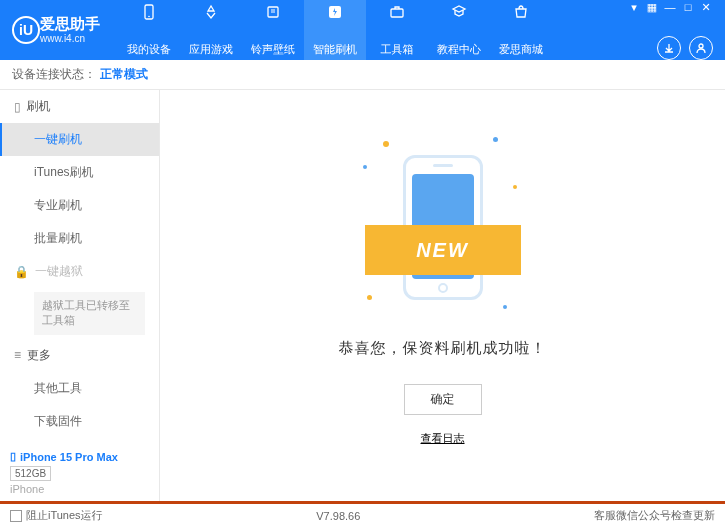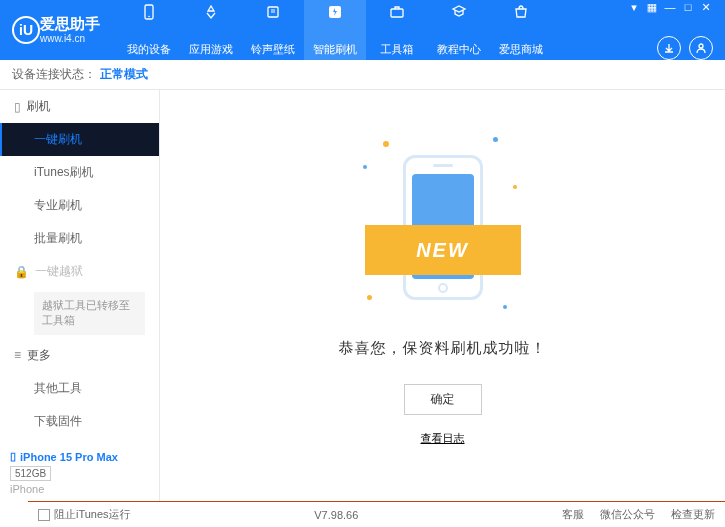--- a/index.html
+++ b/index.html
@@ -22,21 +22,21 @@
 
 .status-bar { height: 30px; border-bottom: 1px solid #e8e8e8; display: flex; align-items: center; padding: 0 12px; font-size: 12px; color: #666; }
 .status-mode { color: #1a7efb; font-weight: bold; margin-left: 4px; }
 
 .body { display: flex; height: 411px; }
 .sidebar { width: 160px; border-right: 1px solid #e8e8e8; display: flex; flex-direction: column; font-size: 12px; }
 .side-scroll { flex: 1; overflow: hidden; }
 .side-group { padding: 8px 14px; color: #555; display: flex; align-items: center; gap: 6px; cursor: pointer; }
 .side-glyph { font-size: 12px; color: #888; }
 .side-item { padding: 8px 14px 8px 34px; color: #666; cursor: pointer; }
-.side-item.active { background: #0f172a; color: #1a7efb; border-left: 2px solid #1a7efb; padding-left: 32px; }
+.side-item.active { background: #e5e5e5; color: #1a7efb; border-left: 2px solid #1a7efb; padding-left: 32px; }
 .side-note { margin: 4px 14px 4px 34px; padding: 6px 8px; background: #f5f5f5; color: #999; font-size: 11px; line-height: 1.4; }
 .chk { display: flex; align-items: center; gap: 4px; color: #666; font-size: 11px; }
 .chkbox { width: 12px; height: 12px; border: 1px solid #999; background: #fff; }
 .device-info { padding: 6px 10px; font-size: 11px; }
 .device-name { color: #1a7efb; font-weight: bold; display: flex; align-items: center; gap: 4px; }
 .device-storage { display: inline-block; border: 1px solid #ccc; padding: 1px 4px; font-size: 10px; color: #666; margin-top: 3px; }
 .device-type { color: #aaa; margin-top: 2px; }
 
 .main { flex: 1; display: flex; flex-direction: column; align-items: center; justify-content: center; position: relative; }
 .illus { width: 140px; height: 180px; position: relative; margin-bottom: 14px; }
@@ -44,23 +44,23 @@
 .phone::before { content: ""; position: absolute; top: 6px; left: 50%; transform: translateX(-50%); width: 20px; height: 3px; background: #d8e8f7; border-radius: 2px; }
 .phone-screen { position: absolute; top: 16px; left: 6px; right: 6px; bottom: 18px; background: #5aa6f0; border-radius: 4px; }
 .phone-home { position: absolute; bottom: 4px; left: 50%; transform: translateX(-50%); width: 10px; height: 10px; border: 2px solid #d8e8f7; border-radius: 50%; }
 .ribbon { position: absolute; top: 80px; left: -8px; right: -8px; height: 50px; background: #f7b733; display: flex; align-items: center; justify-content: center; color: #fff; font-weight: bold; font-style: italic; font-size: 20px; letter-spacing: 2px; }
 .dots { position: absolute; }
 .dot { position: absolute; border-radius: 50%; background: #f7b733; }
 .msg { font-size: 15px; color: #333; margin-bottom: 18px; letter-spacing: 1px; }
 .ok-btn { padding: 6px 26px; border: 1px solid #ccc; background: #fff; font-size: 12px; color: #333; cursor: pointer; margin-top: 8px; }
 .log-link { margin-top: 16px; font-size: 11px; text-decoration: underline; cursor: pointer; }
 
-.footer { height: 26px; border-top: 1px solid #c2410c; display: flex; align-items: center; padding: 0 10px; font-size: 11px; color: #666; margin-left: 28px; }
+.footer { height: 26px; border-top: 3px solid #c2410c; display: flex; align-items: center; padding: 0 10px; font-size: 11px; color: #666; }
 .footer .chk { font-size: 11px; }
-.footer-right { margin-left: auto; display: flex; gap: 16px; }
+.footer-right { margin-left: auto; display: flex; }
 .footer-right span { cursor: pointer; }
 .ver { margin-left: auto; margin-right: 20px; }
 
 svg { display: block; }
 </style>
 </head>
 <body>
 
 <div class="header">
   <div class="brand">

